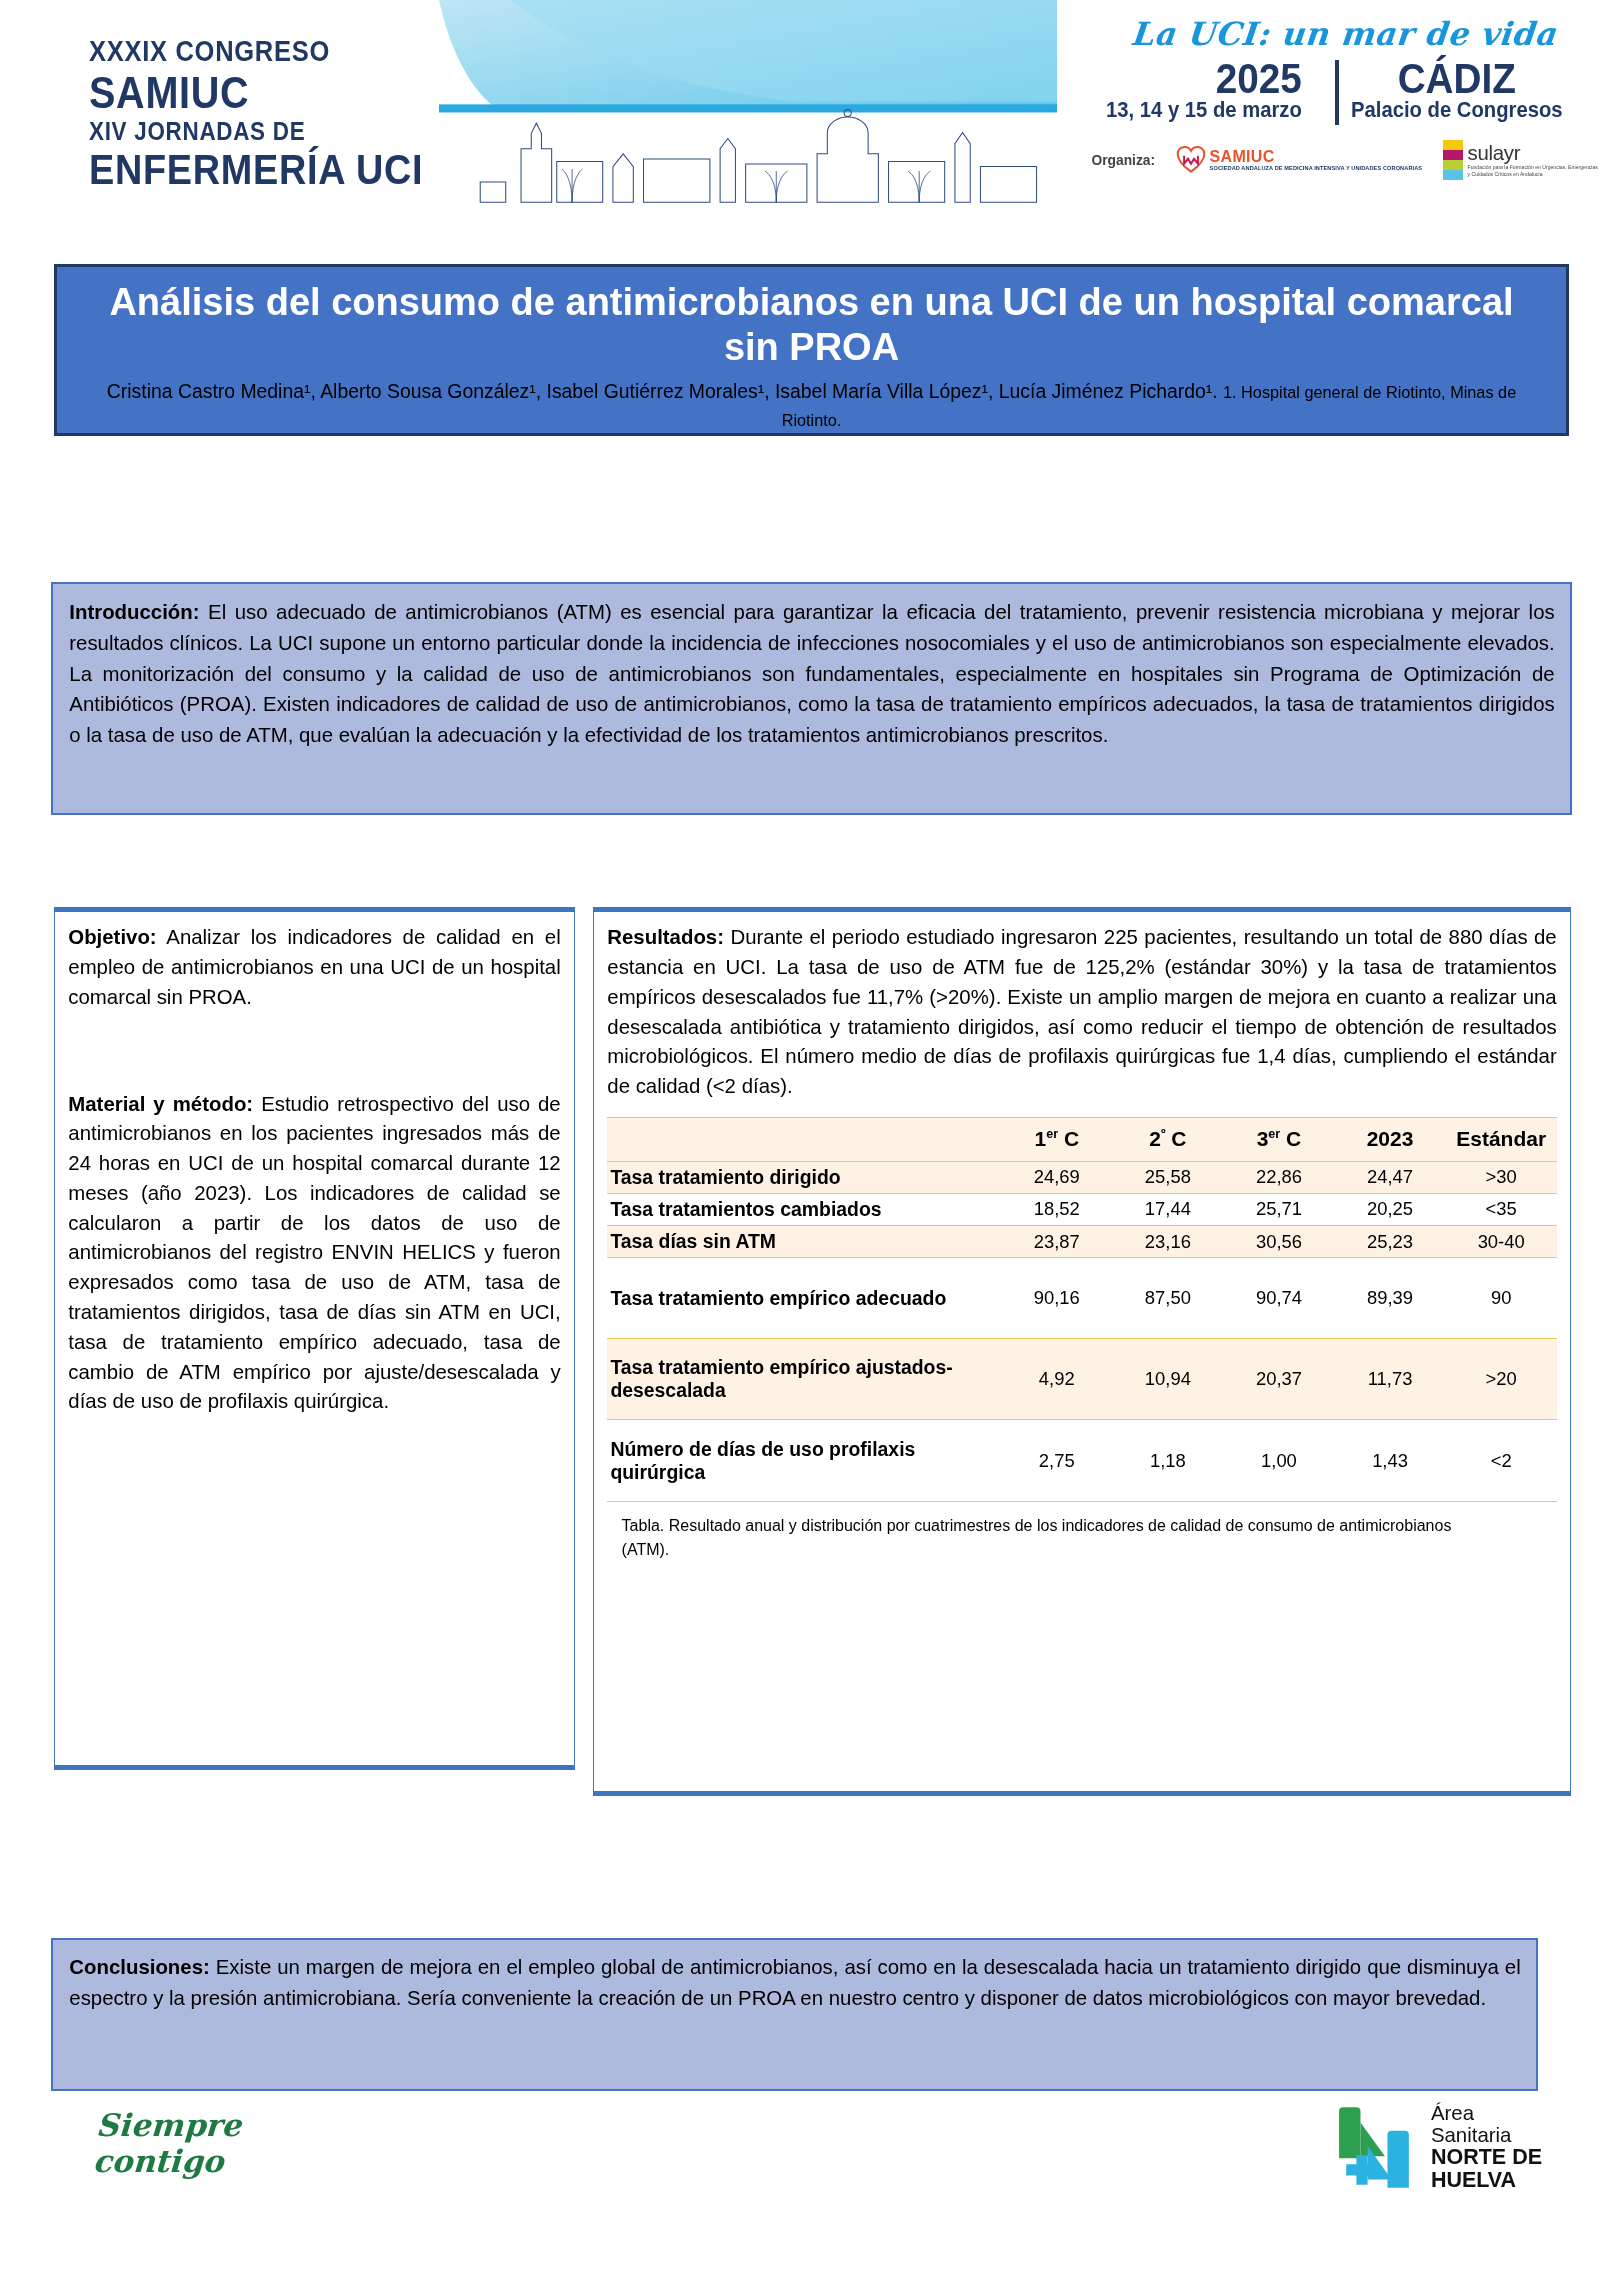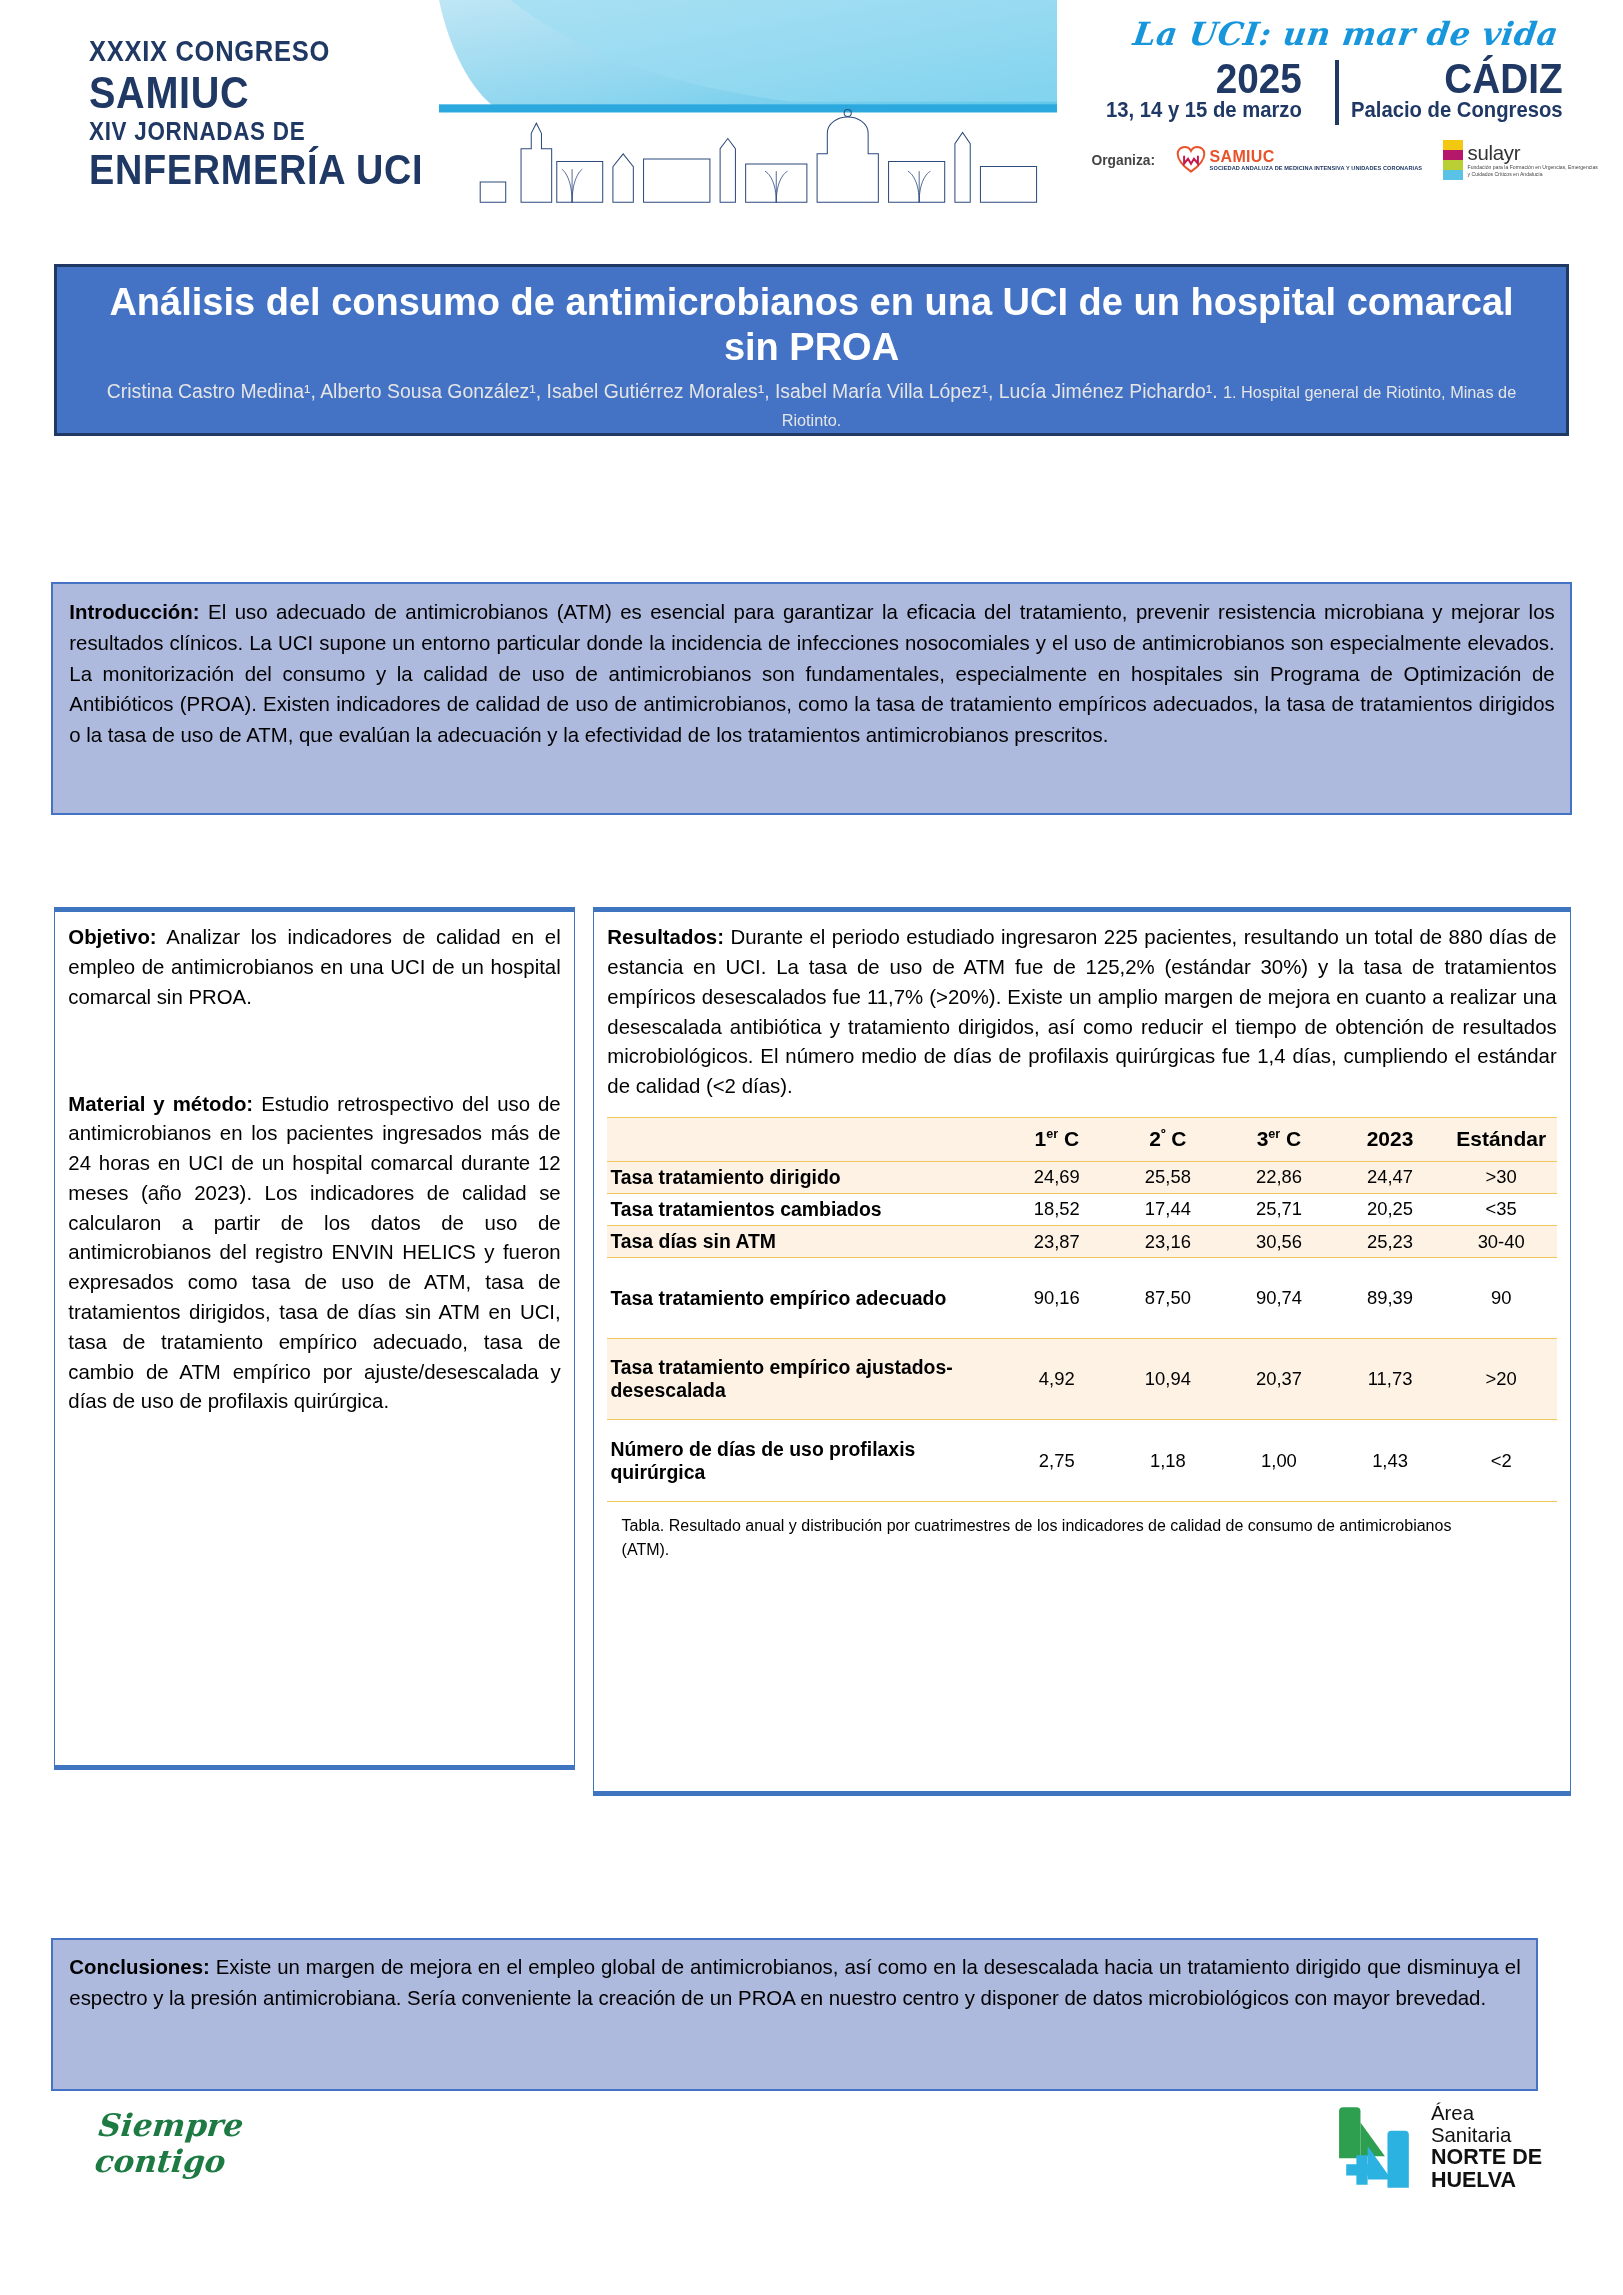--- a/index.html
+++ b/index.html
@@ -71,21 +71,21 @@
     margin-bottom: 5.1px;
     white-space: nowrap;
   }
   .dateline {
     display: flex;
     align-items: flex-start;
     justify-content: center;
     gap: 0px;
     color: #1f3864;
   }
-  .dl-col { text-align: right; padding: 0 12.3px; }
+  .dl-col { text-align: center; padding: 0 12.3px; }
   .dl-big { font-size: 43px; font-weight: 900; line-height: 0.95; transform: scaleX(0.9); transform-origin: left center;}
   .dl-small { font-size: 22.5px; font-weight: 700; line-height: 1.0; transform: scaleX(0.9); transform-origin: left center; white-space: nowrap;}
   .dl-sep {
     width: 3.6px; background: #1f3864; height: 65px; margin-top: 2px;
   }
   .organiza-row {
     display: flex; align-items: center; justify-content: center;
     gap: 20.4px; margin-top: 14.3px;
   }
   .organiza-label { font-size: 13.8px; color: #444; font-weight: 600; }
@@ -114,21 +114,21 @@
   }
   .poster-title {
     color: #ffffff;
     font-size: 38px;
     font-weight: 700;
     text-align: center;
     line-height: 1.18;
     margin: 0;
   }
   .authors {
-    color: #e5e5e5;
+    color: #000000;
     font-size: 19.4px;
     text-align: center;
     line-height: 1.42;
     margin-top: 8.2px;
   }
   .affil { font-size: 16.3px; }
 
   
   .intro-box {
     position: absolute;

